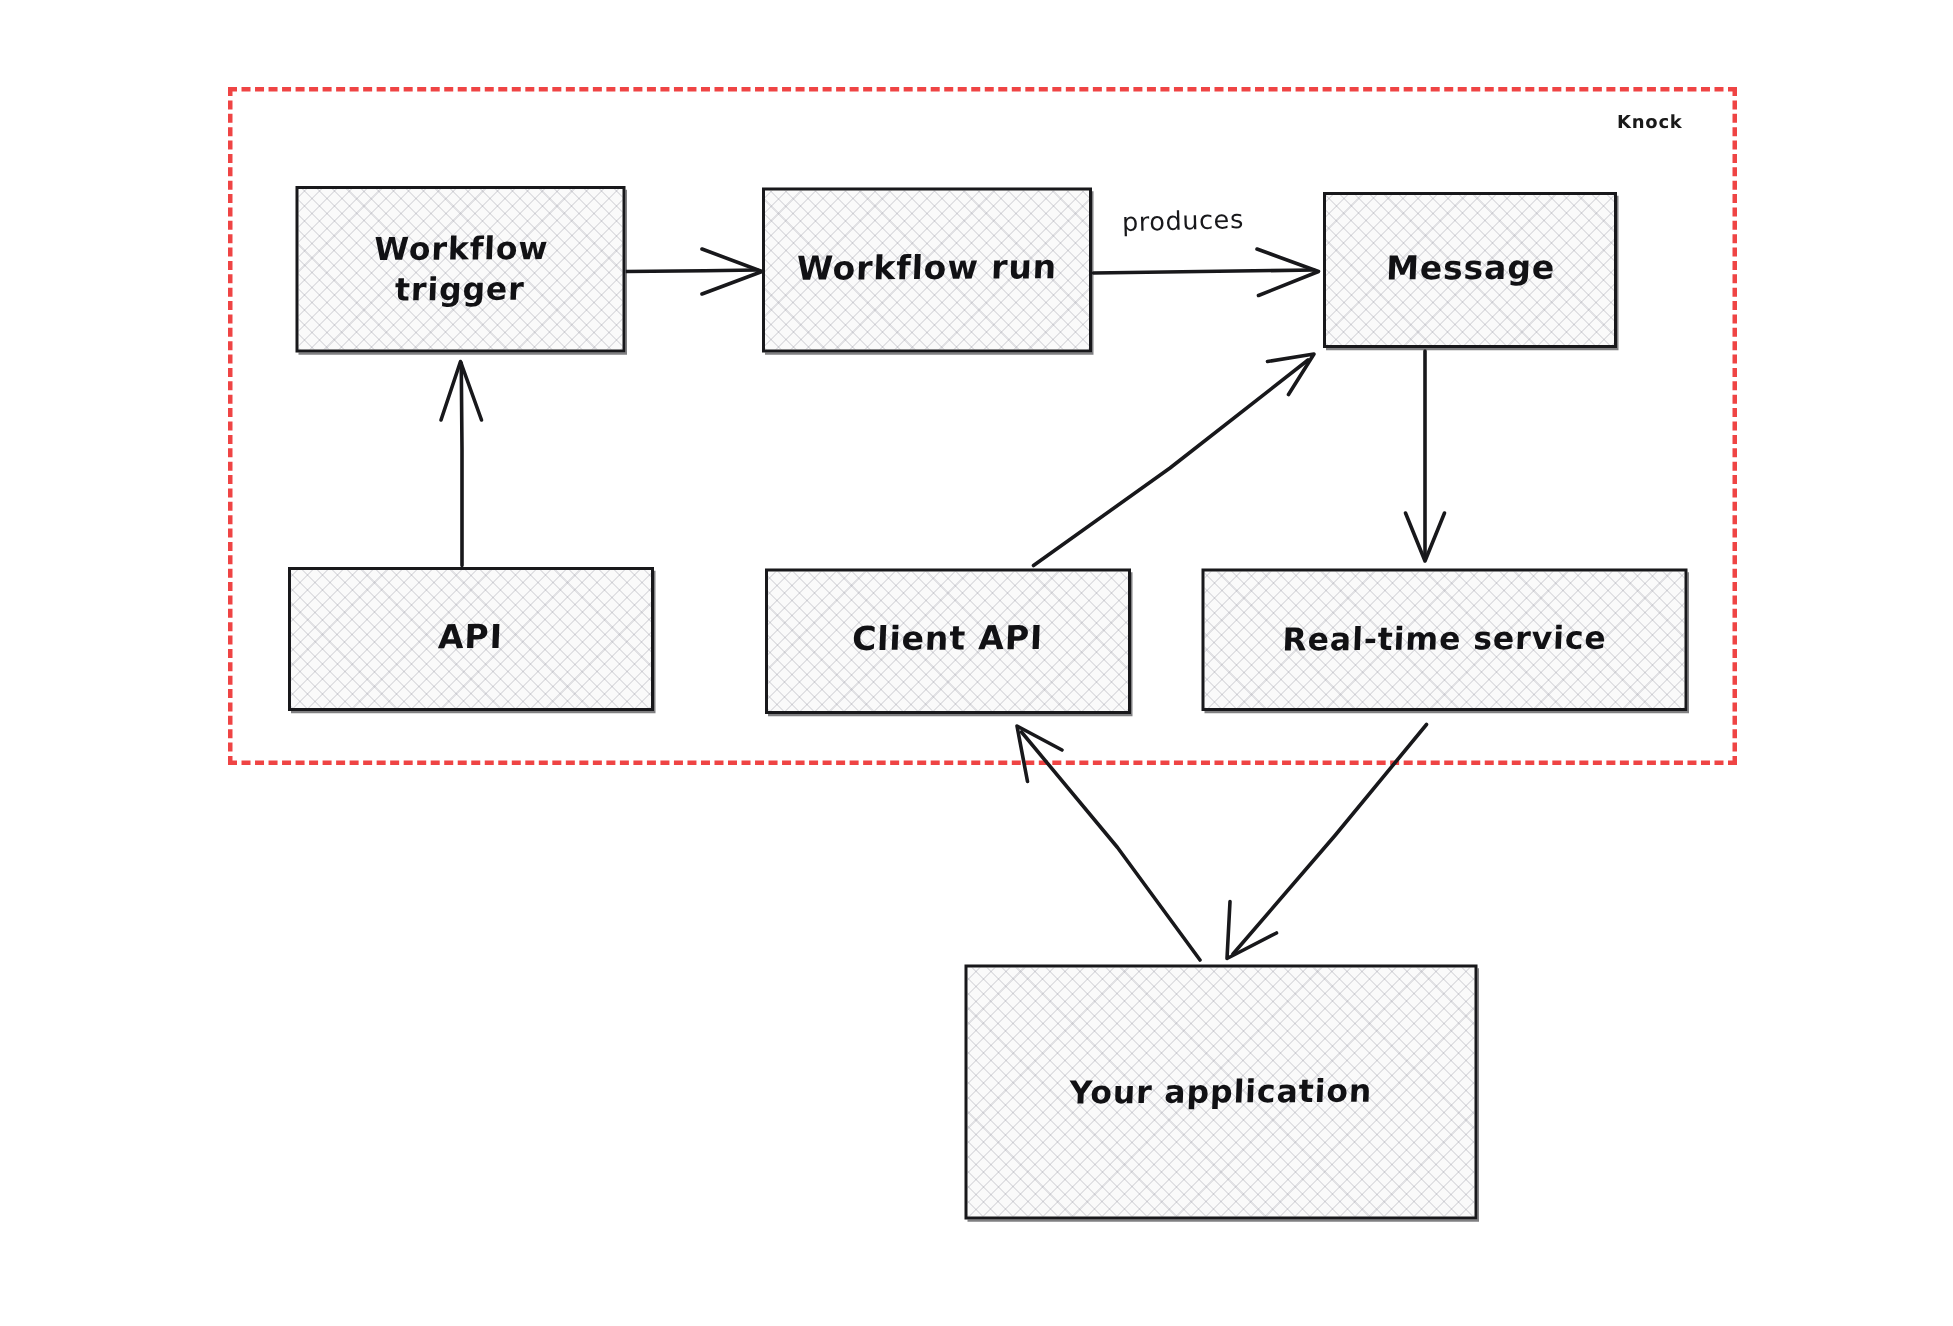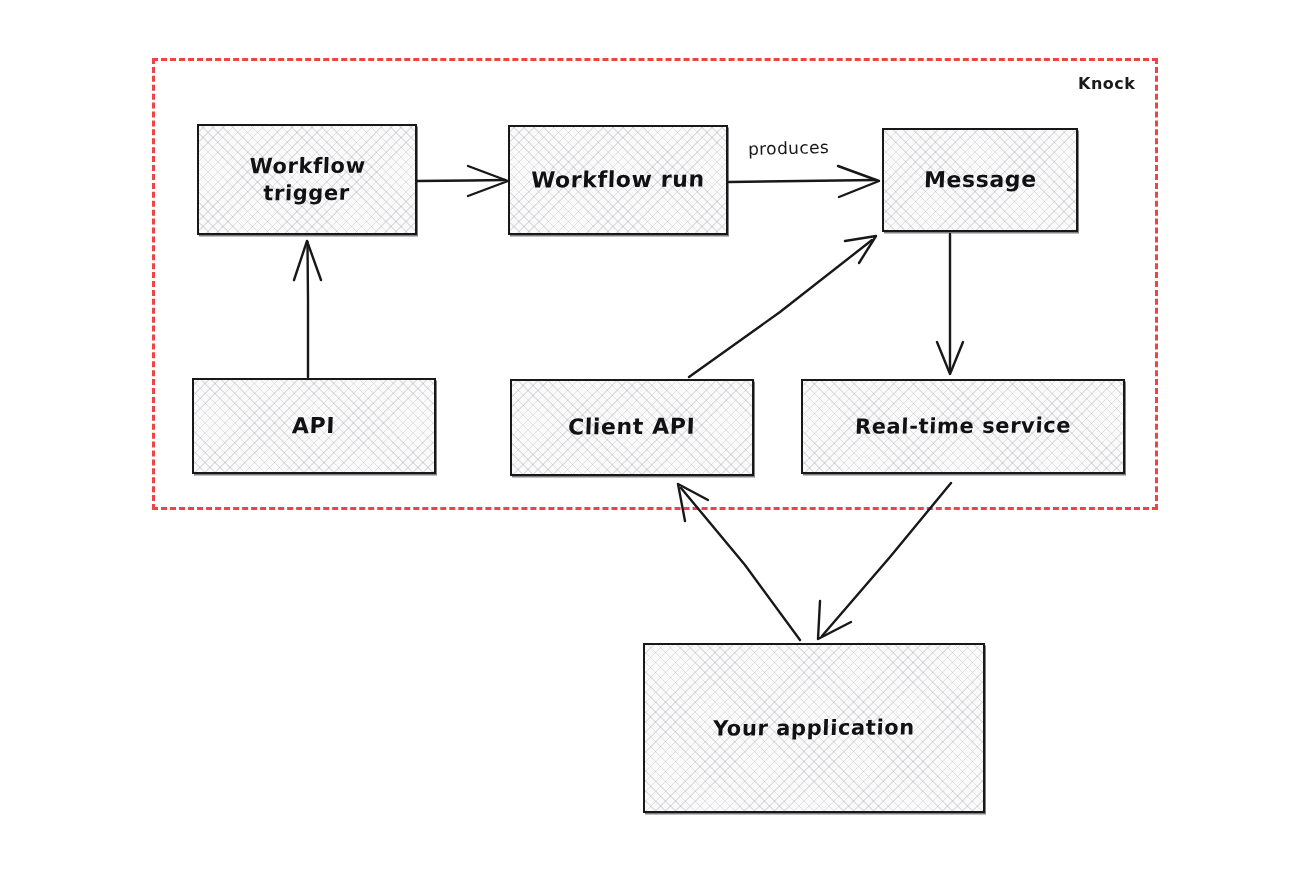--- a/index.html
+++ b/index.html
@@ -19,21 +19,21 @@
   
   .boundary {
     position: absolute;
     border: 3px dashed #ef4444;
     box-sizing: border-box;
     background: transparent;
   }
   .boundary-label {
     position: absolute;
     font-family: "DejaVu Sans", sans-serif;
-    font-size: 16px;
+    font-size: 12px;
     font-weight: 700;
     color: #1a1a1a;
     letter-spacing: 0.5px;
     white-space: nowrap;
   }
 
   
   .node {
     position: absolute;
     box-sizing: border-box;

